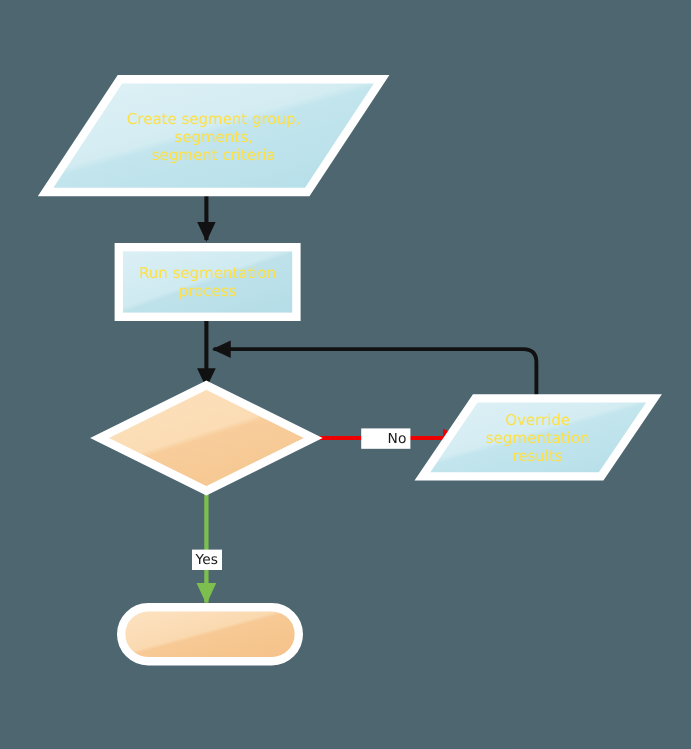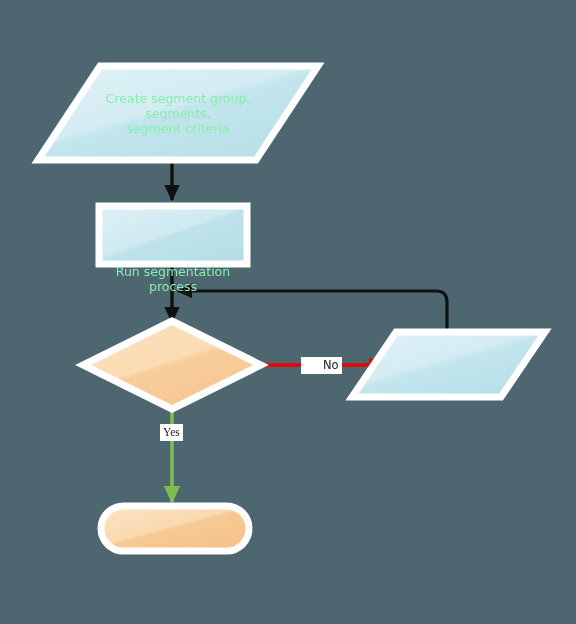--- a/index.html
+++ b/index.html
@@ -24,46 +24,46 @@
     top: 0;
     width: 576px;
     height: 624px;
   }
   .node-label {
     position: absolute;
     display: flex;
     align-items: center;
     justify-content: center;
     text-align: center;
-    color: #86efac;
+    color: #fde047;
     font-size: 12.5px;
     line-height: 15px;
     font-family: "DejaVu Sans", sans-serif;
     pointer-events: none;
     white-space: pre-line;
   }
   .edge-label {
     position: absolute;
     background: #ffffff;
     color: #1a1a1a;
     font-size: 11.5px;
     line-height: 14px;
     font-family: "DejaVu Sans", sans-serif;
     padding: 1px 3px 2px 3px;
     text-align: center;
     white-space: nowrap;
   }
   
   #label-create   { left: 68px;  top: 80px;  width: 220px; height: 66px; }
-  #label-run      { left: 103px; top: 210px; width: 140px; height: 50px; margin-top: 44px; }
+  #label-run      { left: 103px; top: 210px; width: 140px; height: 50px; }
   #label-decision { left: 92px;  top: 340px; width: 160px; height: 50px; }
   #label-override { left: 386px; top: 338px; width: 124px; height: 52px; }
   #label-use      { left: 105px; top: 512px; width: 140px; height: 34px; }
   #label-no       { left: 301px; top: 357px; padding-left: 22px; }
-  #label-yes      { left: 160px; top: 424px; font-family: Liberation Serif, serif; }
+  #label-yes      { left: 160px; top: 458px; }
 </style>
 </head>
 <body>
 
 <div id="canvas">
 
   <svg id="flow" viewBox="0 0 576 624" xmlns="http://www.w3.org/2000/svg">
     <defs>
       <linearGradient id="gradCyan" x1="0" y1="0" x2="0.85" y2="1">
         <stop offset="0%" stop-color="#e0f2f7"></stop>
@@ -143,19 +143,22 @@
   </svg>
 
   <div class="node-label" id="label-create">Create segment group,
 segments,
 segment criteria</div>
 
   <div class="node-label" id="label-run">Run segmentation
 process</div>
 
 
+  <div class="node-label" id="label-override">Override
+segmentation
+results</div>
 
 
   <div class="edge-label" id="label-no">No</div>
 
   <div class="edge-label" id="label-yes">Yes</div>
 
 </div>
 
 </body></html>

